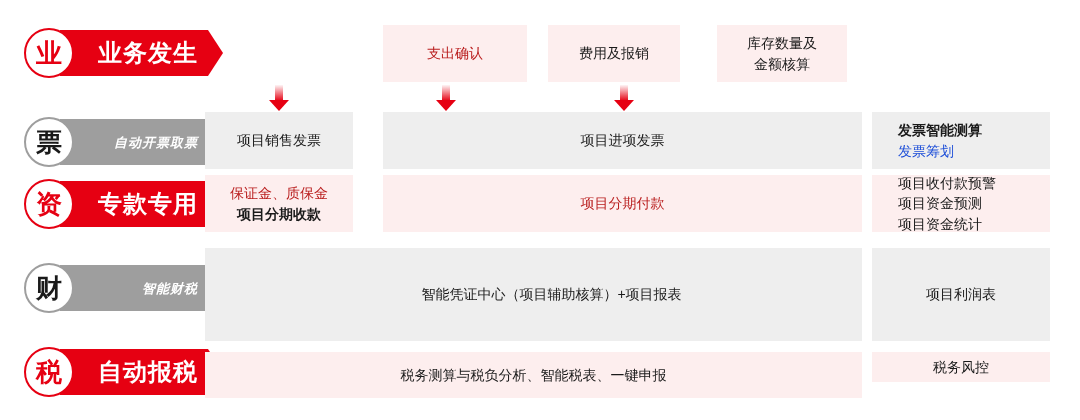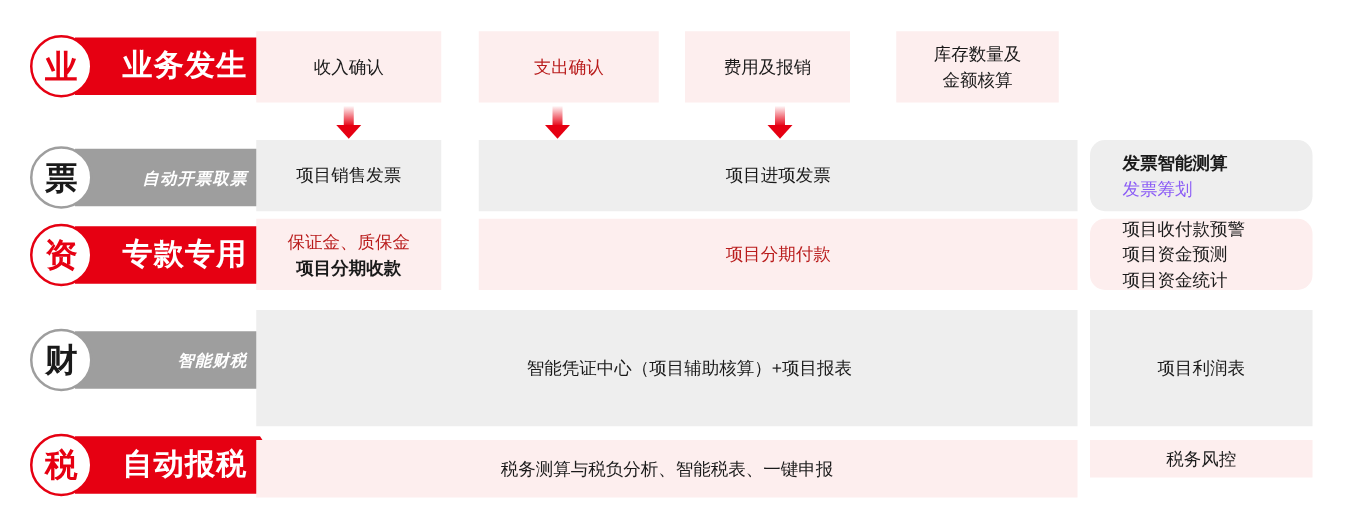--- a/index.html
+++ b/index.html
@@ -104,22 +104,22 @@
     font-size: 14px;
     line-height: 1.45;
     color: #1a1a1a;
   }
   .box.pink  { background: #fdeeee; }
   .box.grayb { background: #eeeeee; }
 
   .box .line        { white-space: nowrap; }
   .box .line.muted  { color: #b91c1c; }
   .box .line.strong { font-weight: bold; color: #1a1a1a; }
-  .box .line.dim    { color: #8b5cf6; }
-  .box.align-left   { align-items: flex-start; text-align: left; padding-left: 26px; border-radius: 12px; }
+  .box .line.dim    { color: #1d4ed8; }
+  .box.align-left   { align-items: flex-start; text-align: left; padding-left: 26px; }
 
   
   .arrow {
     position: absolute;
     width: 20px;
     height: 26px;
   }
   .arrow .shaft {
     position: absolute;
     left: 6px;
@@ -177,23 +177,20 @@
   </div>
 
   <div class="stage" style="top:349px;">
     <div class="stage-banner red">
       <span class="stage-label big">自动报税</span>
       <span class="tip"></span>
     </div>
     <div class="stage-circle red">税</div>
   </div>
 
-  <div class="box pink" style="left:205px; top:25px; width:148px; height:57px;">
-    <span class="line">收入确认</span>
-  </div>
 
   <div class="box pink" style="left:383px; top:25px; width:144px; height:57px;">
     <span class="line muted">支出确认</span>
   </div>
 
   <div class="box pink" style="left:548px; top:25px; width:132px; height:57px;">
     <span class="line">费用及报销</span>
   </div>
 
   <div class="box pink" style="left:717px; top:25px; width:130px; height:57px;">

